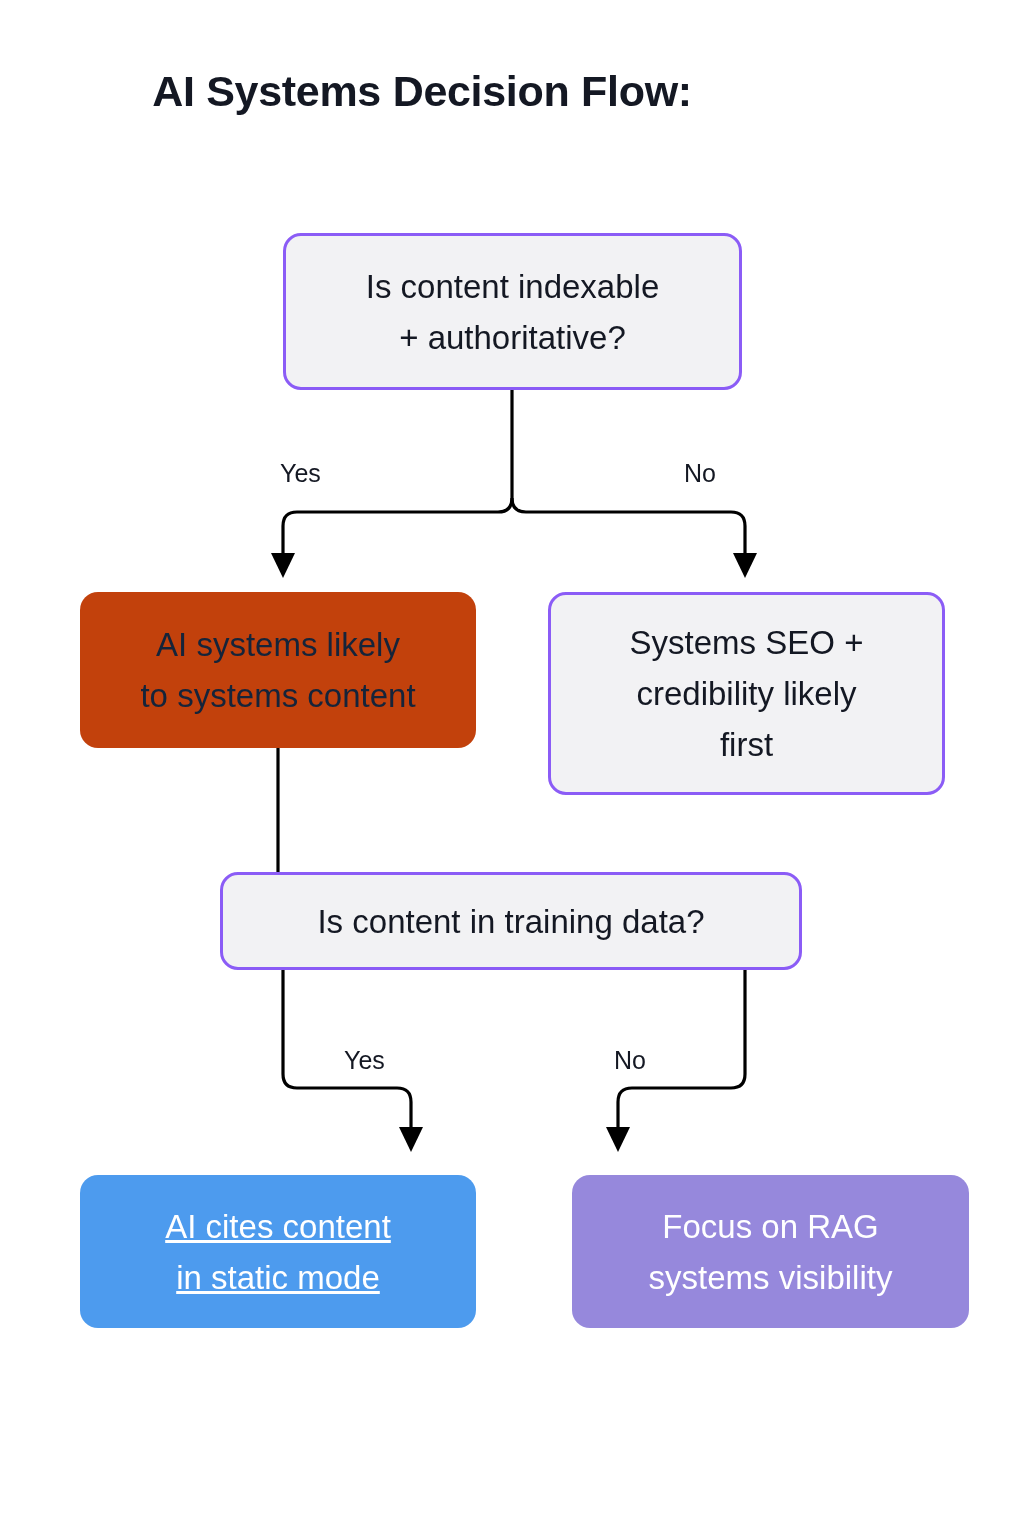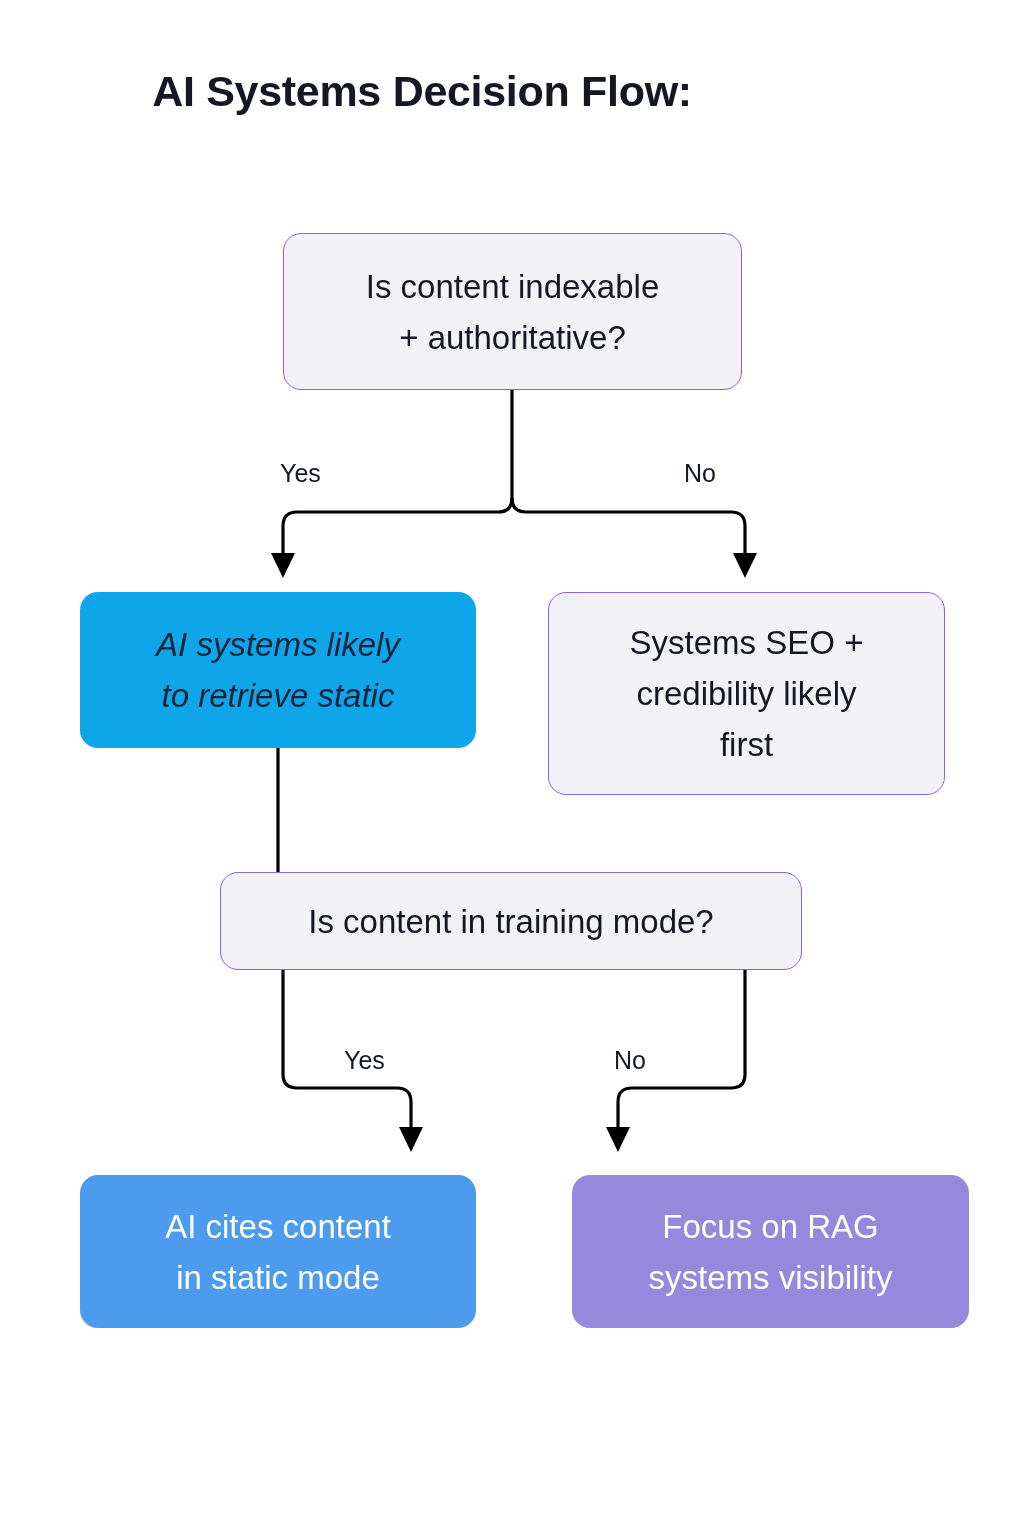--- a/index.html
+++ b/index.html
@@ -43,31 +43,31 @@
     border-radius: 18px;
     font-size: 33px;
     line-height: 51px;
     font-weight: normal;
   }
   .node .txt { display: block; width: 100%; }
   .node .txt span { display: block; }
 
   .node-neutral {
     background: #f2f2f4;
-    border: 1px solid #8b5cf6;
+    border: 3px solid #8b5cf6;
     color: #141823;
   }
   .node-lightblue {
-    background: #0ea5e9;
+    background: #c2410c;
     color: #15243a;
-    font-style: italic;
   }
   .node-blue {
     background: #4d9bee;
     color: #ffffff;
+    text-decoration: underline;
   }
   .node-purple {
     background: #9688dc;
     color: #ffffff;
   }
 
   
   #node-q1      { left: 283px; top: 233px;  width: 459px; height: 157px; }
   #node-retrieve{ left: 80px;  top: 592px;  width: 396px; height: 156px; }
   #node-seo     { left: 548px; top: 592px;  width: 397px; height: 203px; }
@@ -136,35 +136,35 @@
   <div class="node node-neutral" id="node-q1">
     <span class="txt">
       <span>Is content indexable</span>
       <span>+ authoritative?</span>
     </span>
   </div>
 
   <div class="node node-lightblue" id="node-retrieve">
     <span class="txt">
       <span>AI systems likely</span>
-      <span>to retrieve static</span>
+      <span>to systems content</span>
     </span>
   </div>
 
   <div class="node node-neutral" id="node-seo">
     <span class="txt">
       <span>Systems SEO +</span>
       <span>credibility likely</span>
       <span>first</span>
     </span>
   </div>
 
   <div class="node node-neutral" id="node-q2">
     <span class="txt">
-      <span>Is content in training mode?</span>
+      <span>Is content in training data?</span>
     </span>
   </div>
 
   <div class="node node-blue" id="node-static">
     <span class="txt">
       <span>AI cites content</span>
       <span>in static mode</span>
     </span>
   </div>
 

